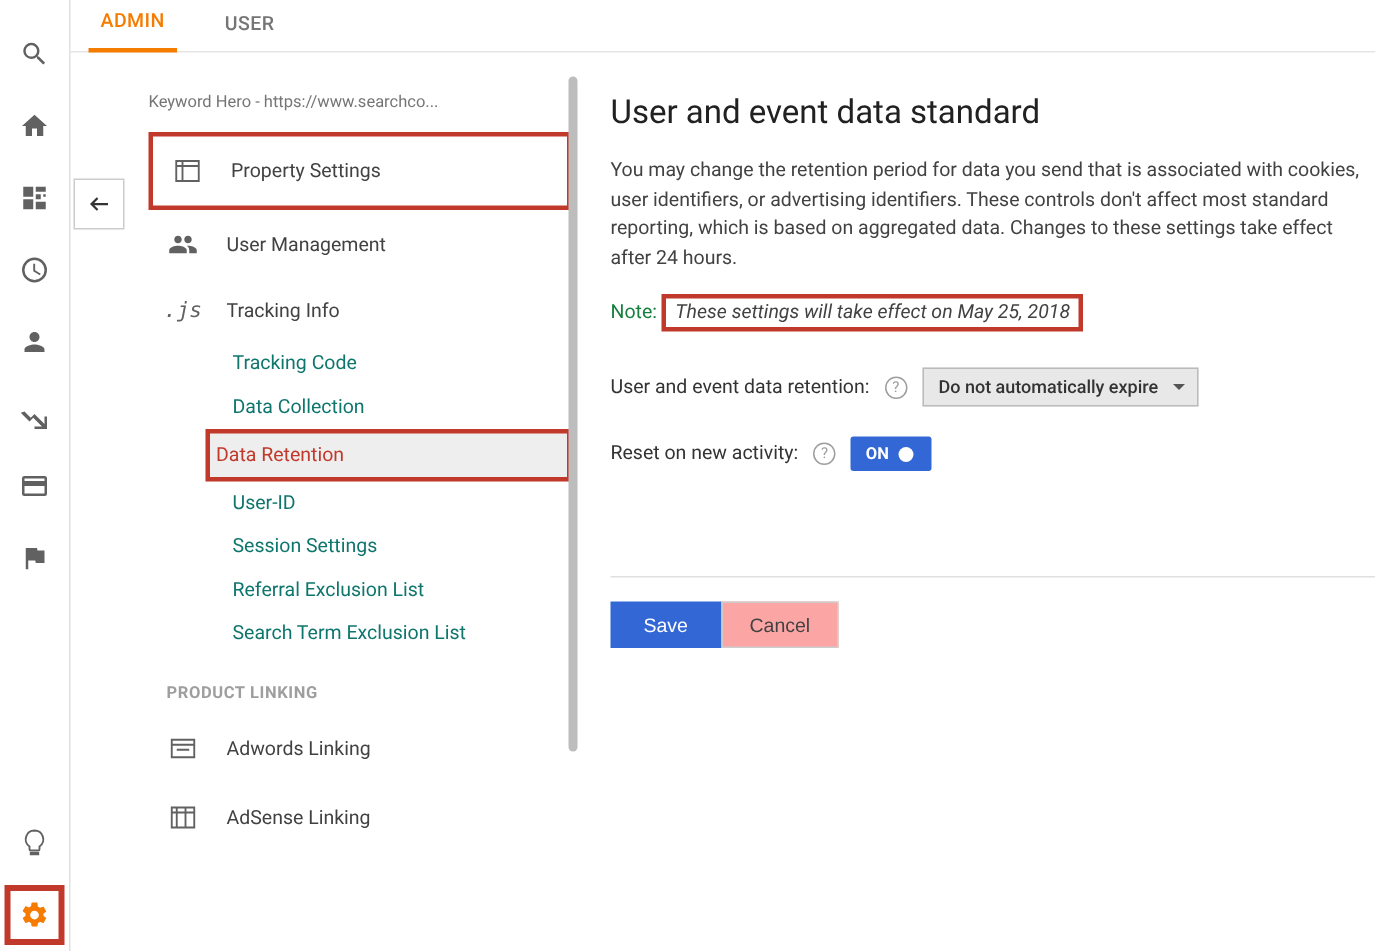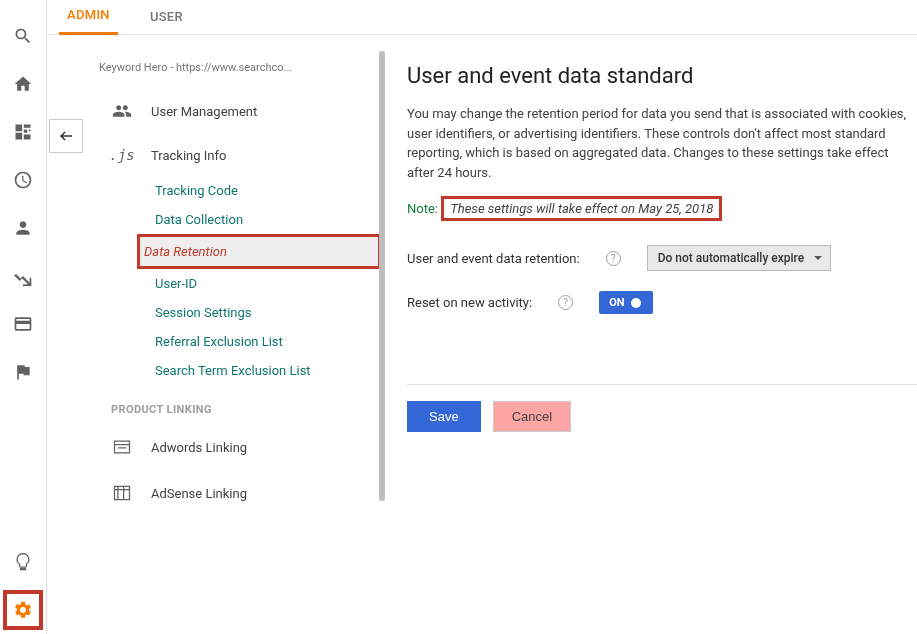--- a/index.html
+++ b/index.html
@@ -45,30 +45,30 @@
   .vscroll { position: absolute; right: -4px; top: 16px; width: 6px; height: 450px; background: #bdbdbd; border-radius: 3px; }
   
   
   .main { flex: 1; padding: 28px 0 0 26px; position: relative; overflow: hidden; }
   .main h1 { font-size: 22px; font-weight: 400; color: #212121; margin-bottom: 16px; }
   .main p.desc { font-size: 13px; color: #424242; line-height: 1.5; margin-bottom: 14px; }
   .note-row { font-size: 13px; margin-bottom: 24px; }
   .note-row .note-label { color: #15803d; }
   .note-row .note-text { font-style: italic; color: #424242; display: inline-block; }
   
-  .form-row { display: flex; align-items: center; gap: 26px; margin-bottom: 20px; font-size: 13px; }
+  .form-row { display: flex; align-items: center; gap: 10px; margin-bottom: 20px; font-size: 13px; }
   .help { width: 15px; height: 15px; border: 1px solid #9e9e9e; border-radius: 50%; font-size: 10px; color: #9e9e9e; display: inline-flex; align-items: center; justify-content: center; }
   
   .select { background: #e8e8e8; border: 1px solid #bbb; padding: 5px 26px 5px 10px; font-size: 12px; font-weight: 500; color: #333; position: relative; cursor: pointer; }
   .select::after { content: ""; position: absolute; right: 8px; top: 50%; margin-top: -2px; border: 4px solid transparent; border-top-color: #555; }
   
   .toggle-on { background: #3367d6; color: #fff; font-size: 11px; font-weight: 700; padding: 5px 12px 5px 10px; border-radius: 2px; display: inline-flex; align-items: center; gap: 6px; }
   .toggle-on::after { content: ""; width: 10px; height: 10px; background: #fff; border-radius: 50%; display: inline-block; }
   
-  .btn-row { margin-top: 70px; padding-top: 16px; border-top: 1px solid #e0e0e0; display: flex; gap: 12px; width: 510px; }
+  .btn-row { margin-top: 70px; padding-top: 16px; border-top: 1px solid #e0e0e0; display: flex; width: 510px; }
   .btn-save { background: #3367d6; color: #fff; border: none; padding: 7px 22px; font-size: 13px; font-weight: 500; cursor: pointer; }
   .btn-cancel { background: #fca5a5; color: #424242; border: 1px solid #ccc; padding: 7px 18px; font-size: 13px; cursor: pointer; }
   
   .js-label { font-family: monospace; font-style: italic; font-size: 14px; color: #616161; }
 </style>
 </head>
 <body>
 
 <div class="app">
 
@@ -138,38 +138,46 @@
       <div class="side-wrap">
         <div class="back-btn">
             <svg width="18" height="12" viewBox="0 0 24 16">
               <path d="M20 7H7.8l3.6-3.6L10 2 4 8l6 6 1.4-1.4L7.8 9H20z" fill="#333"></path>
             </svg>
           </div>
 
         <div class="prop-sub">Keyword Hero - https://www.searchco...</div>
 
         <div class="menu">
+          <div class="menu-item hl-red">
+            <span class="mi-icon">
+                <svg viewBox="0 0 24 24">
+                  <path d="M3 4h18v16H3zM3 8h18M8 4v16" fill="none" stroke="#616161" stroke-width="1.5"></path>
+                </svg>
+              </span>
+            <span class="mi-label">Property Settings</span>
+          </div>
           <div class="menu-item">
             <span class="mi-icon">
                 <svg viewBox="0 0 24 24">
                   <path d="M16 11c1.66 0 3-1.34 3-3s-1.34-3-3-3-3 1.34-3 3 1.34 3 3 3zm-8 0c1.66 0 3-1.34 3-3S9.66 5 8 5 5 6.34 5 8s1.34 3 3 3zm0 2c-2.33 0-7 1.17-7 3.5V19h14v-2.5c0-2.33-4.67-3.5-7-3.5zm8 0c-.29 0-.62.02-.97.05 1.16.84 1.97 1.97 1.97 3.45V19h6v-2.5c0-2.33-4.67-3.5-7-3.5z"></path>
                 </svg>
               </span>
             <span class="mi-label">User Management</span>
           </div>
           <div class="menu-item">
             <span class="mi-icon">
                 <span class="js-label">.js</span>
               </span>
             <span class="mi-label">Tracking Info</span>
           </div>
           <div class="submenu">
             <div class="sub-item">Tracking Code</div>
             <div class="sub-item">Data Collection</div>
-            <div class="sub-item active hl-red" style="padding-left:4px;margin-left:-6px;font-style:italic;">Data Retention</div>
+            <div class="sub-item active hl-red" style="padding-left:4px;margin-left:-6px;">Data Retention</div>
             <div class="sub-item">User-ID</div>
             <div class="sub-item">Session Settings</div>
             <div class="sub-item">Referral Exclusion List</div>
             <div class="sub-item">Search Term Exclusion List</div>
           </div>
           <div class="section-label">PRODUCT LINKING</div>
           <div class="menu-item">
             <span class="mi-icon">
                 <svg viewBox="0 0 24 24">
                   <path d="M3 5h18v14H3zM3 9h18M7 13h10" fill="none" stroke="#616161" stroke-width="1.5"></path>

